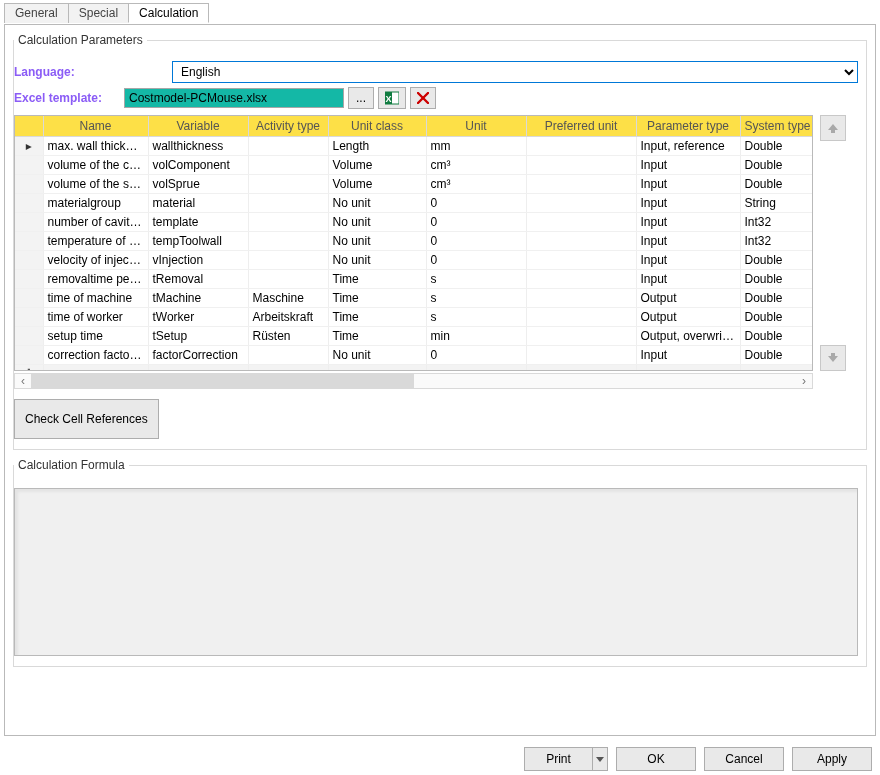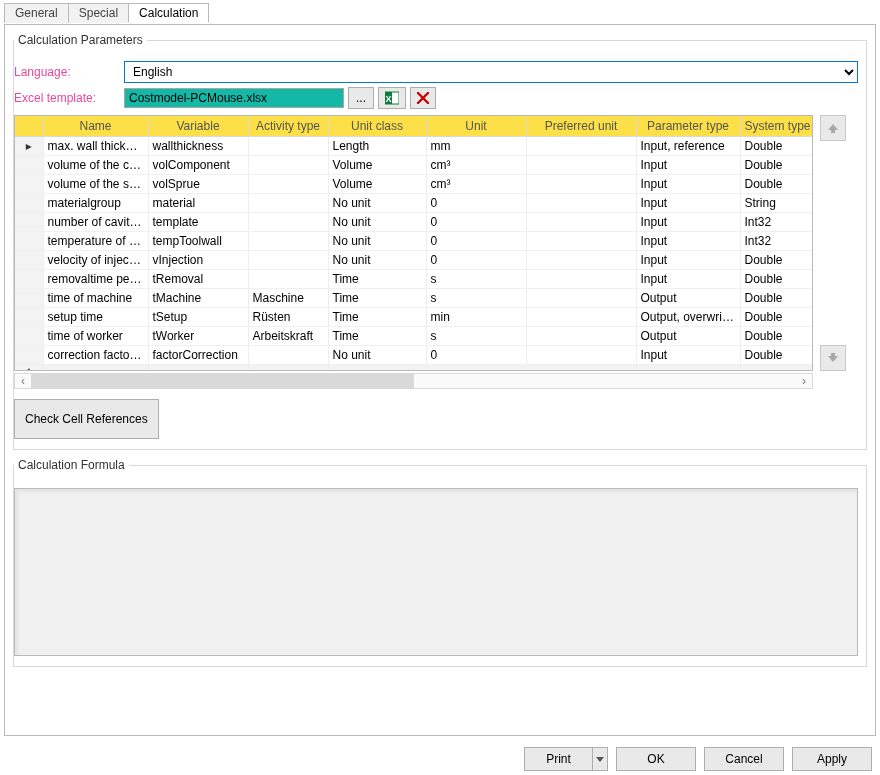--- a/index.html
+++ b/index.html
@@ -50,29 +50,30 @@
     padding: 10px 8px 10px 0;
     position: relative;
   }
   fieldset > legend {
     font-size: 12px;
     color: #333;
     padding: 0 4px;
   }
 
   .row { display: flex; align-items: center; margin: 4px 0; }
-  .lbl { width: 110px; color: #ec4899; }
+  .lbl { width: 110px; color: #8b5cf6; font-weight: bold; }
 
   select.wide {
     flex: 1;
     height: 22px;
     border: 1px solid #0078d7;
     background: #fff;
     font: inherit;
     padding: 0 4px;
+    margin-left: 48px;
   }
   input.txt {
     height: 20px;
     border: 1px solid #a7a7a7;
     background: #14b8a6;
     font: inherit;
     padding: 0 4px;
   }
 
   .btn {
@@ -336,38 +337,38 @@
                   <td>tMachine</td>
                   <td>Maschine</td>
                   <td>Time</td>
                   <td>s</td>
                   <td></td>
                   <td>Output</td>
                   <td>Double</td>
                 </tr>
                 <tr>
                   <td class="rowhdr"></td>
+                  <td>time of worker</td>
+                  <td>tWorker</td>
+                  <td>Arbeitskraft</td>
+                  <td>Time</td>
+                  <td>s</td>
+                  <td></td>
+                  <td>Output</td>
+                  <td>Double</td>
+                </tr>
+                <tr>
+                  <td class="rowhdr"></td>
                   <td>setup time</td>
                   <td>tSetup</td>
                   <td>Rüsten</td>
                   <td>Time</td>
                   <td>min</td>
                   <td></td>
                   <td>Output, overwrit…</td>
-                  <td>Double</td>
-                </tr>
-                <tr>
-                  <td class="rowhdr"></td>
-                  <td>time of worker</td>
-                  <td>tWorker</td>
-                  <td>Arbeitskraft</td>
-                  <td>Time</td>
-                  <td>s</td>
-                  <td></td>
-                  <td>Output</td>
                   <td>Double</td>
                 </tr>
                 <tr>
                   <td class="rowhdr"></td>
                   <td>correction factor…</td>
                   <td>factorCorrection</td>
                   <td></td>
                   <td>No unit</td>
                   <td>0</td>
                   <td></td>

